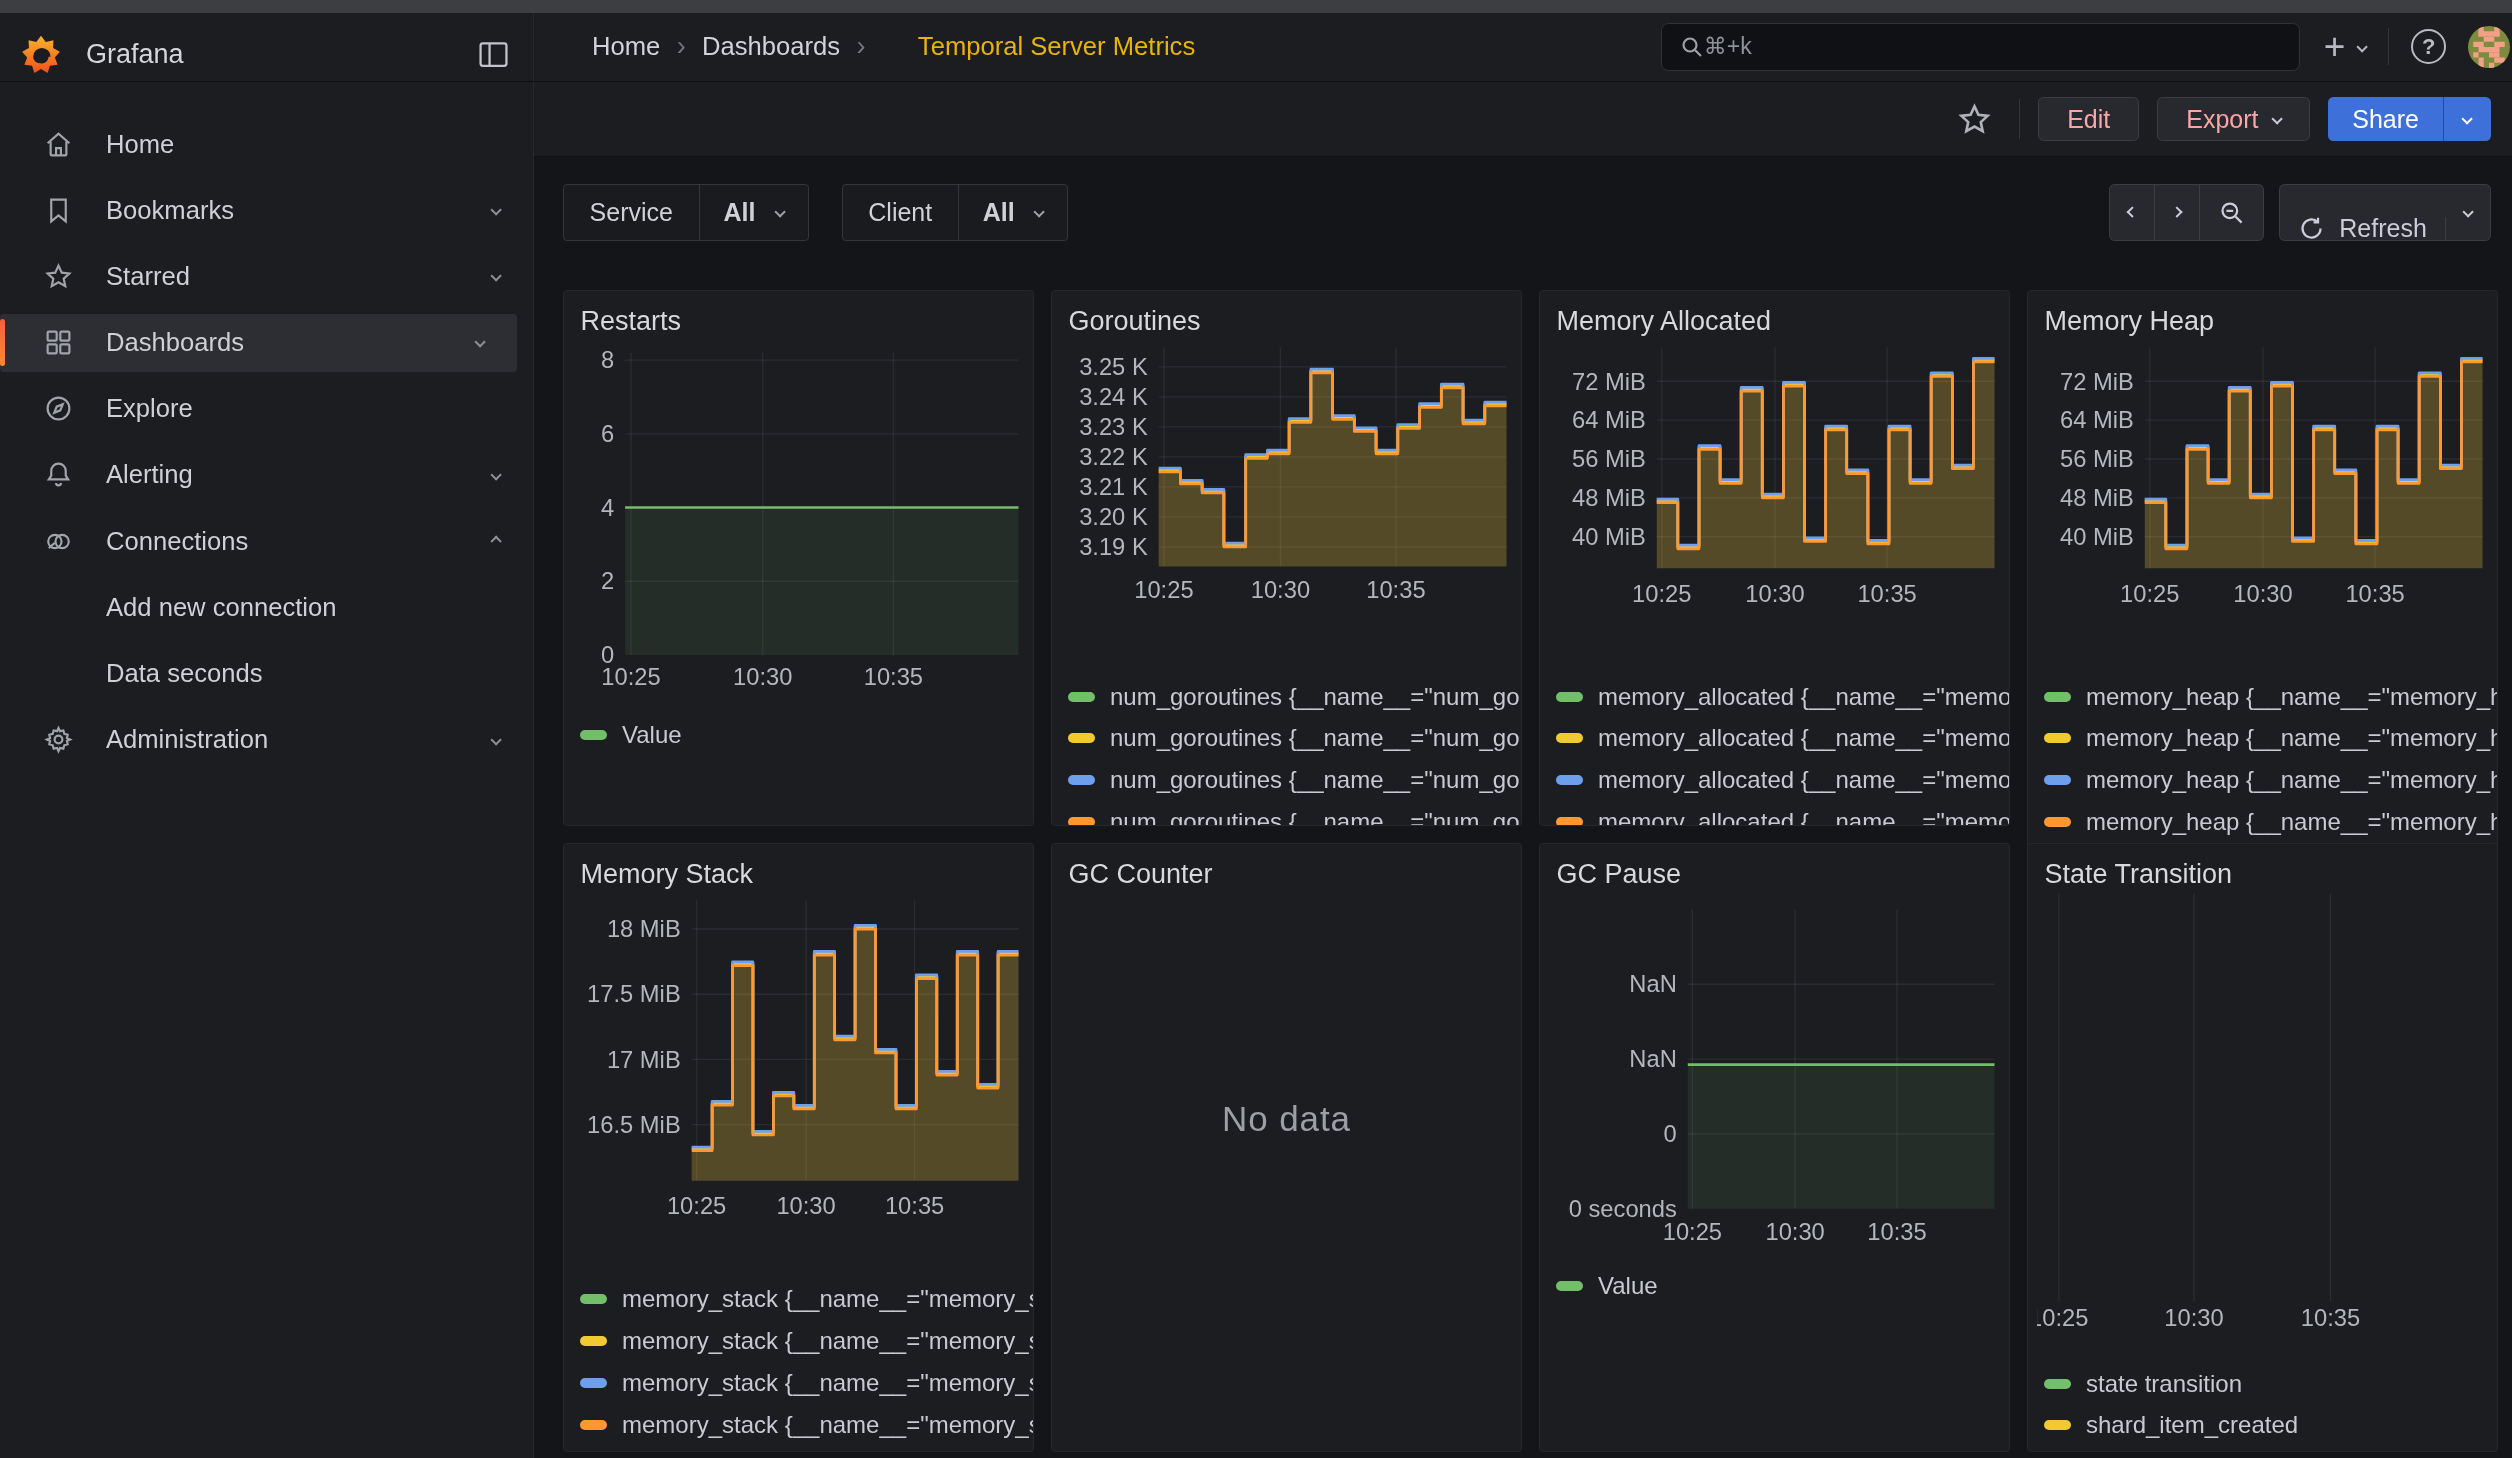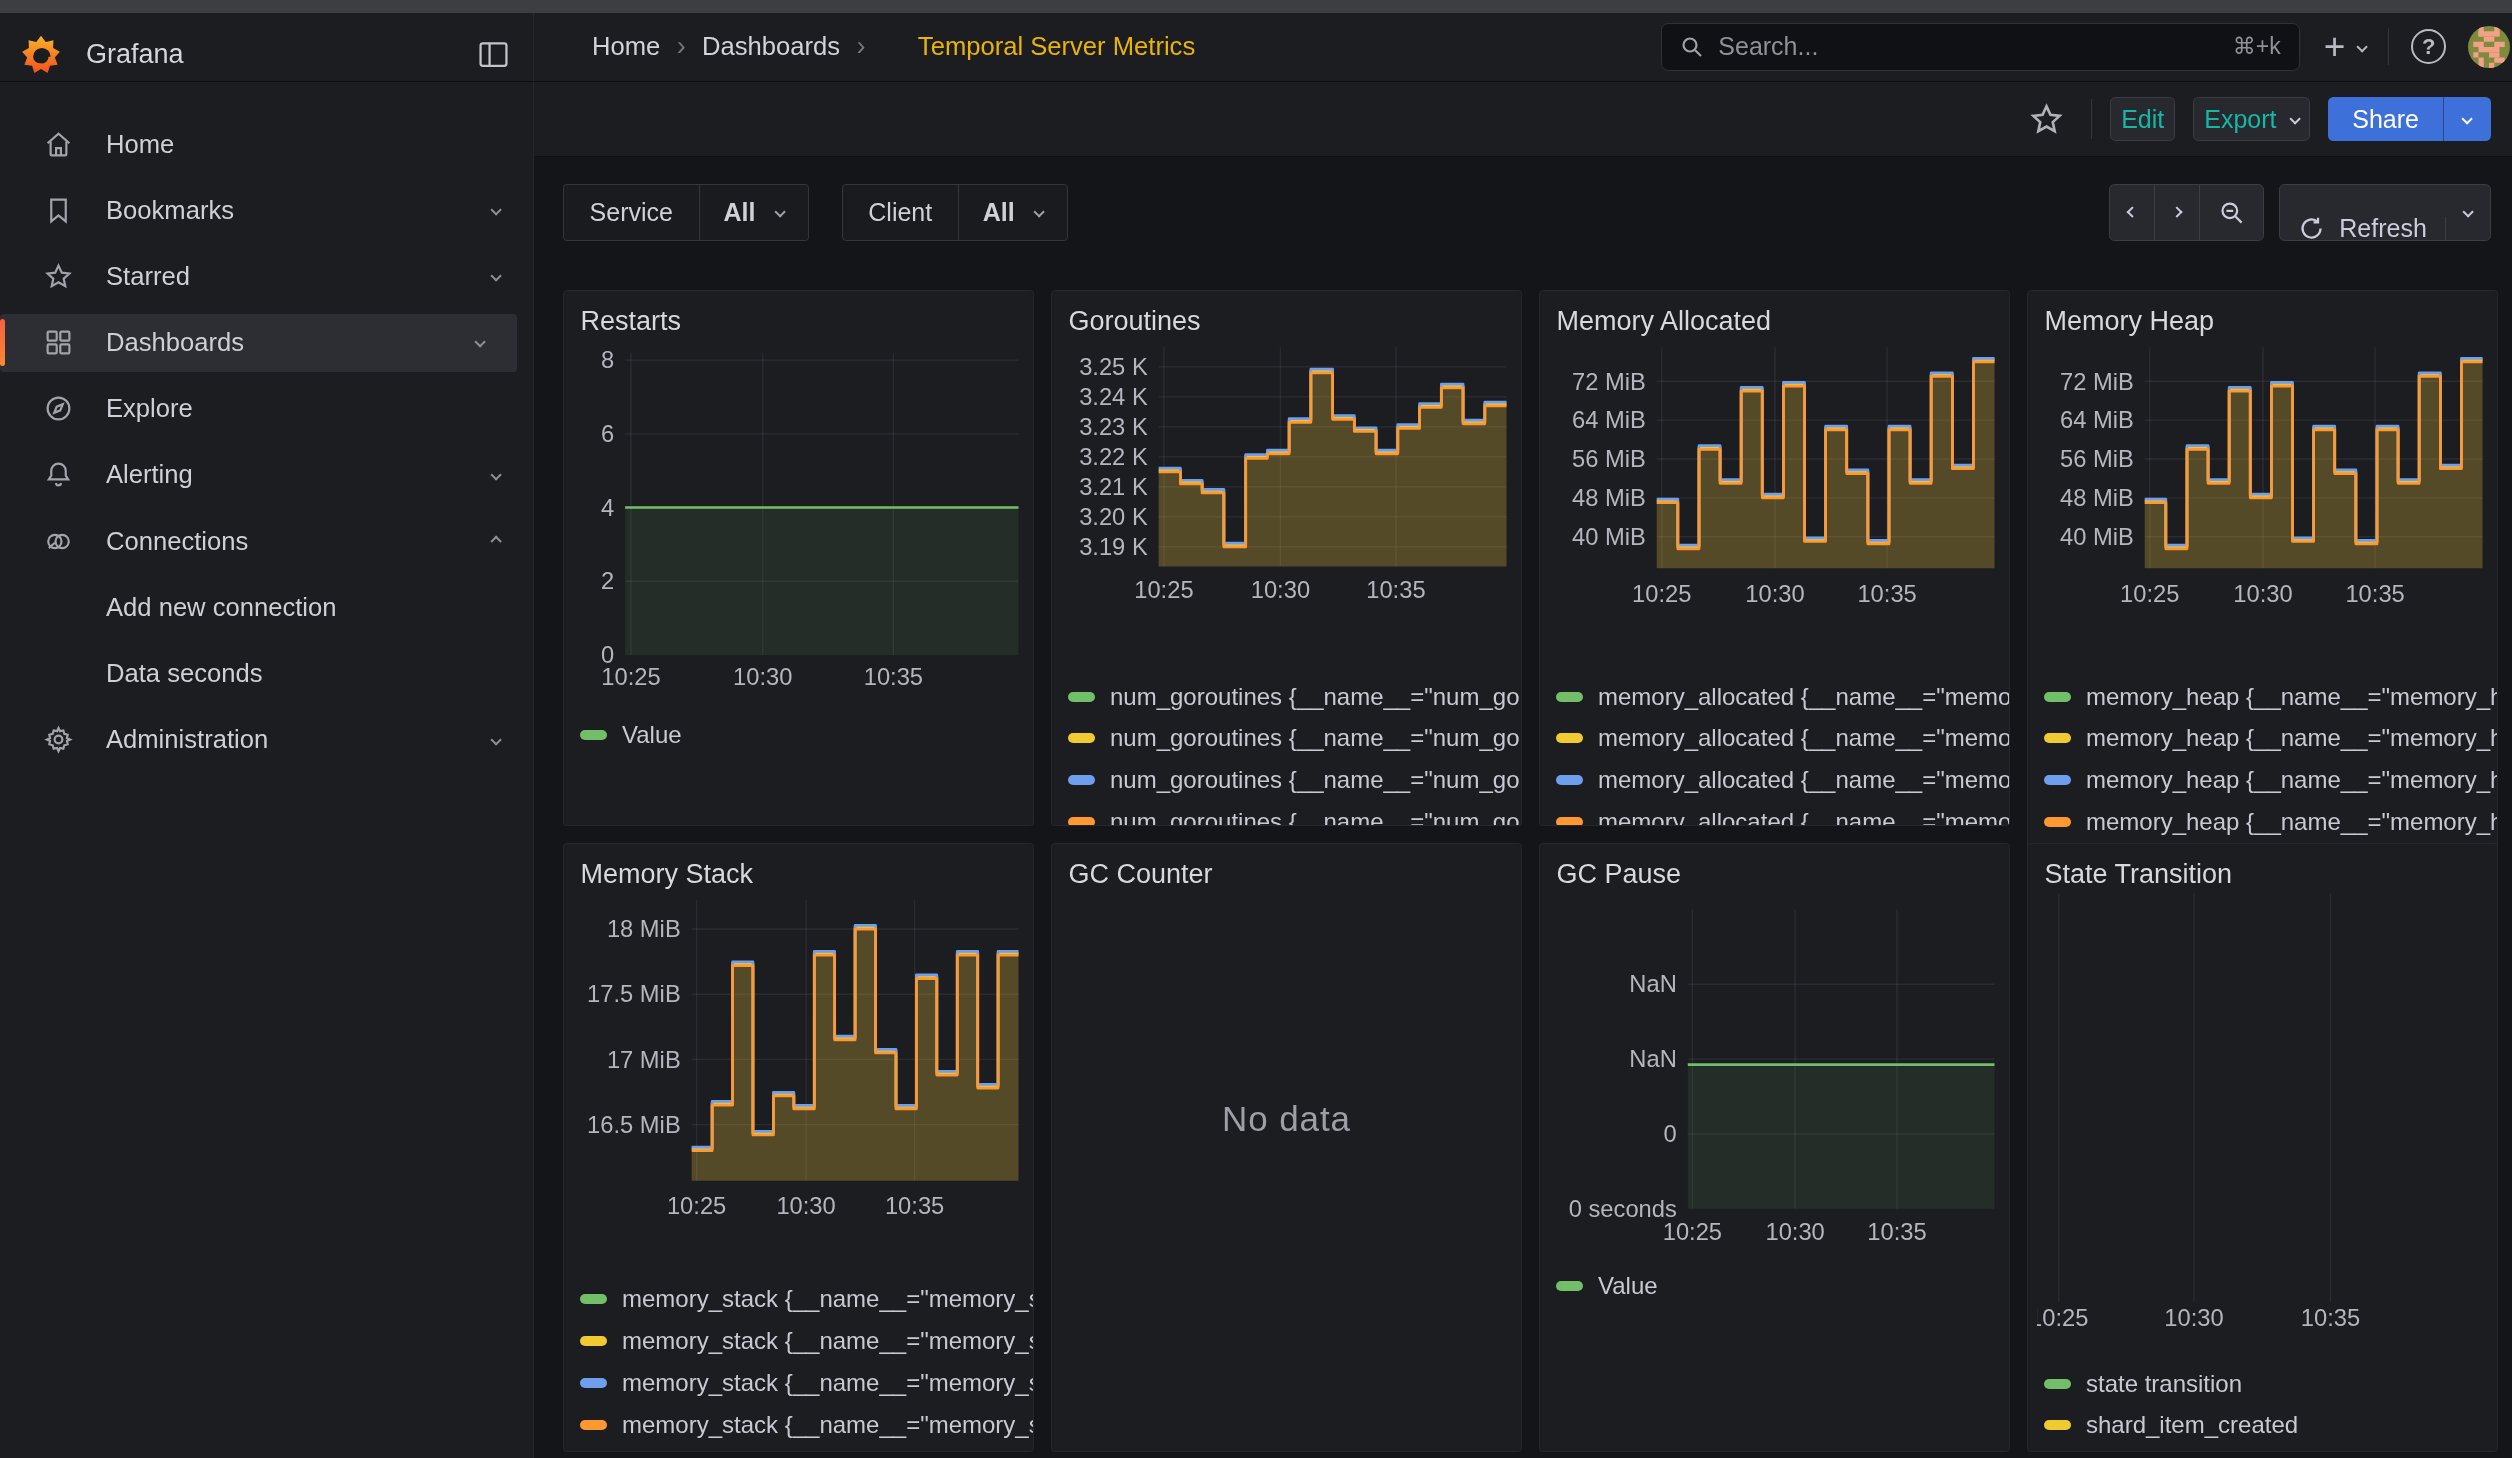--- a/index.html
+++ b/index.html
@@ -54,21 +54,21 @@
     border-radius:2.7px; background:linear-gradient(#F55F3E,#FF8833); }
   .nav-item.sub { padding-left:106px; }
 
   
   .toolbar { position:absolute; left:534px; top:82px; width:1979px; height:75px; background:#1b1d21;
     display:flex; align-items:center; justify-content:flex-end; padding-right:22px; gap:18px;
     border-bottom:0.9px solid #101114; }
   .star-btn { width:35px; height:35px; color:#b0b2ba; cursor:pointer; margin-right:9px; }
   .tdivider { width:0.9px; height:40px; background:#33363b; }
   .btn { height:44px; border-radius:5.5px; display:flex; align-items:center; font-size:25px;
-    font-weight:500; color:#14b8a6; padding:0 10px; background:#27292e;
+    font-weight:500; color:#fca5a5; padding:0 28px; background:#27292e;
     border:0.9px solid #3b3d42; cursor:pointer; }
   .btn .bchev { margin-left:14.6px; color:#ccccdc; }
   .btn-share { background:#3D71D9; border:none; color:#ffffff; padding:0; overflow:hidden; }
   .btn-share .share-main { padding:0 24px; display:flex; align-items:center; height:100%; }
   .btn-share .share-arrow { width:48px; height:100%; display:flex; align-items:center;
     justify-content:center; border-left:0.9px solid rgba(0,0,0,0.35); }
 
   
   .canvas { position:absolute; left:534px; top:157px; width:1979px; height:1301px; background:#131518; }
 
@@ -136,21 +136,20 @@
     <span class="crumb">Dashboards</span>
     <span class="crumb-sep">›</span>
     <span class="crumb current">Temporal Server Metrics</span>
   </div>
   <span class="h-spacer"></span>
   <div class="search-box">
     <svg class="mag" viewBox="0 0 24 24" fill="none" stroke="currentColor" stroke-width="2.2">
       <circle cx="10" cy="10" r="6.5"></circle>
         <line x1="15" y1="15" x2="21" y2="21"></line>
     </svg>
-    <span class="search-ph">Search...</span>
     <span class="search-kbd">⌘+k</span>
   </div>
   <div class="hicon">
     <span class="plus-ic">+</span>
     <span class="chev sm" style="margin-left:12.8px"></span>
   </div>
   <div class="hdivider"></div>
   <div class="hicon">
     <span class="help-btn">?</span>
   </div>

